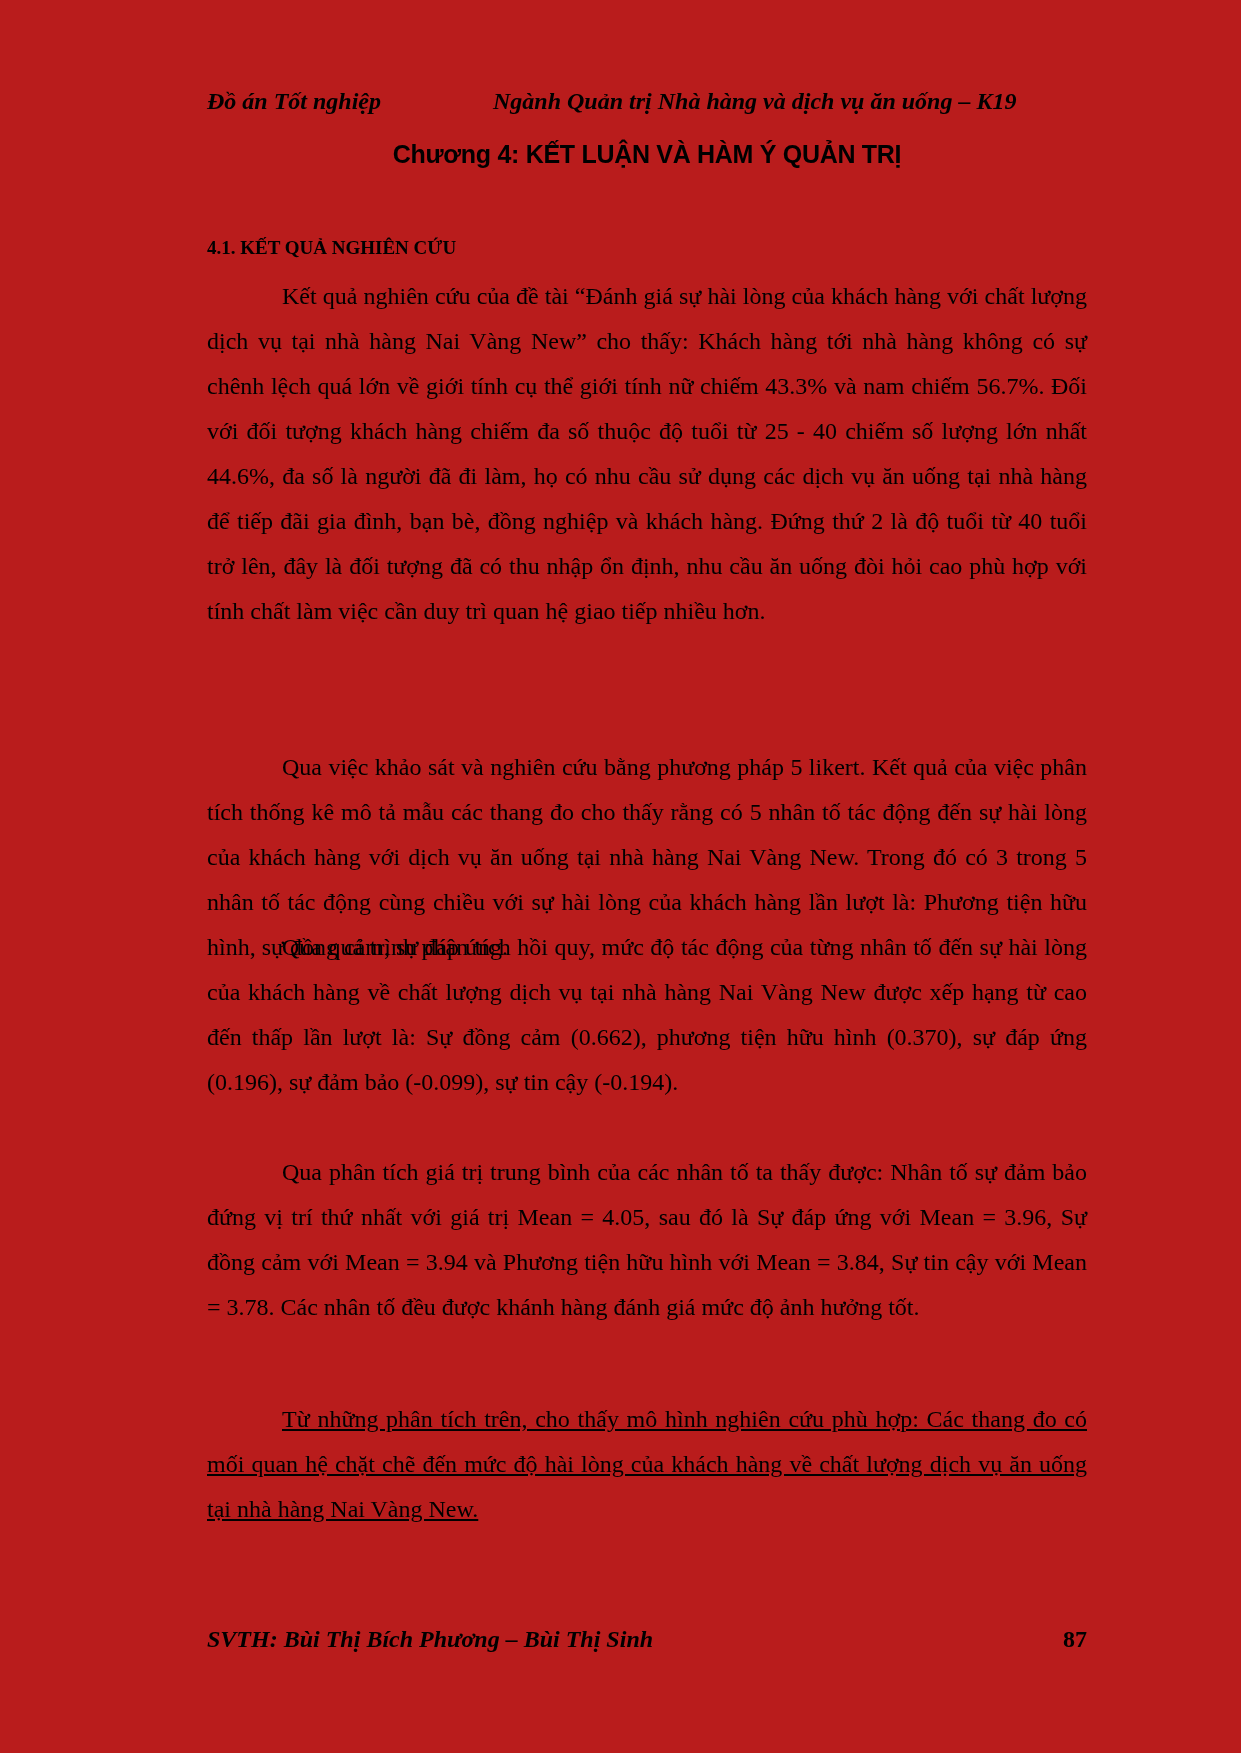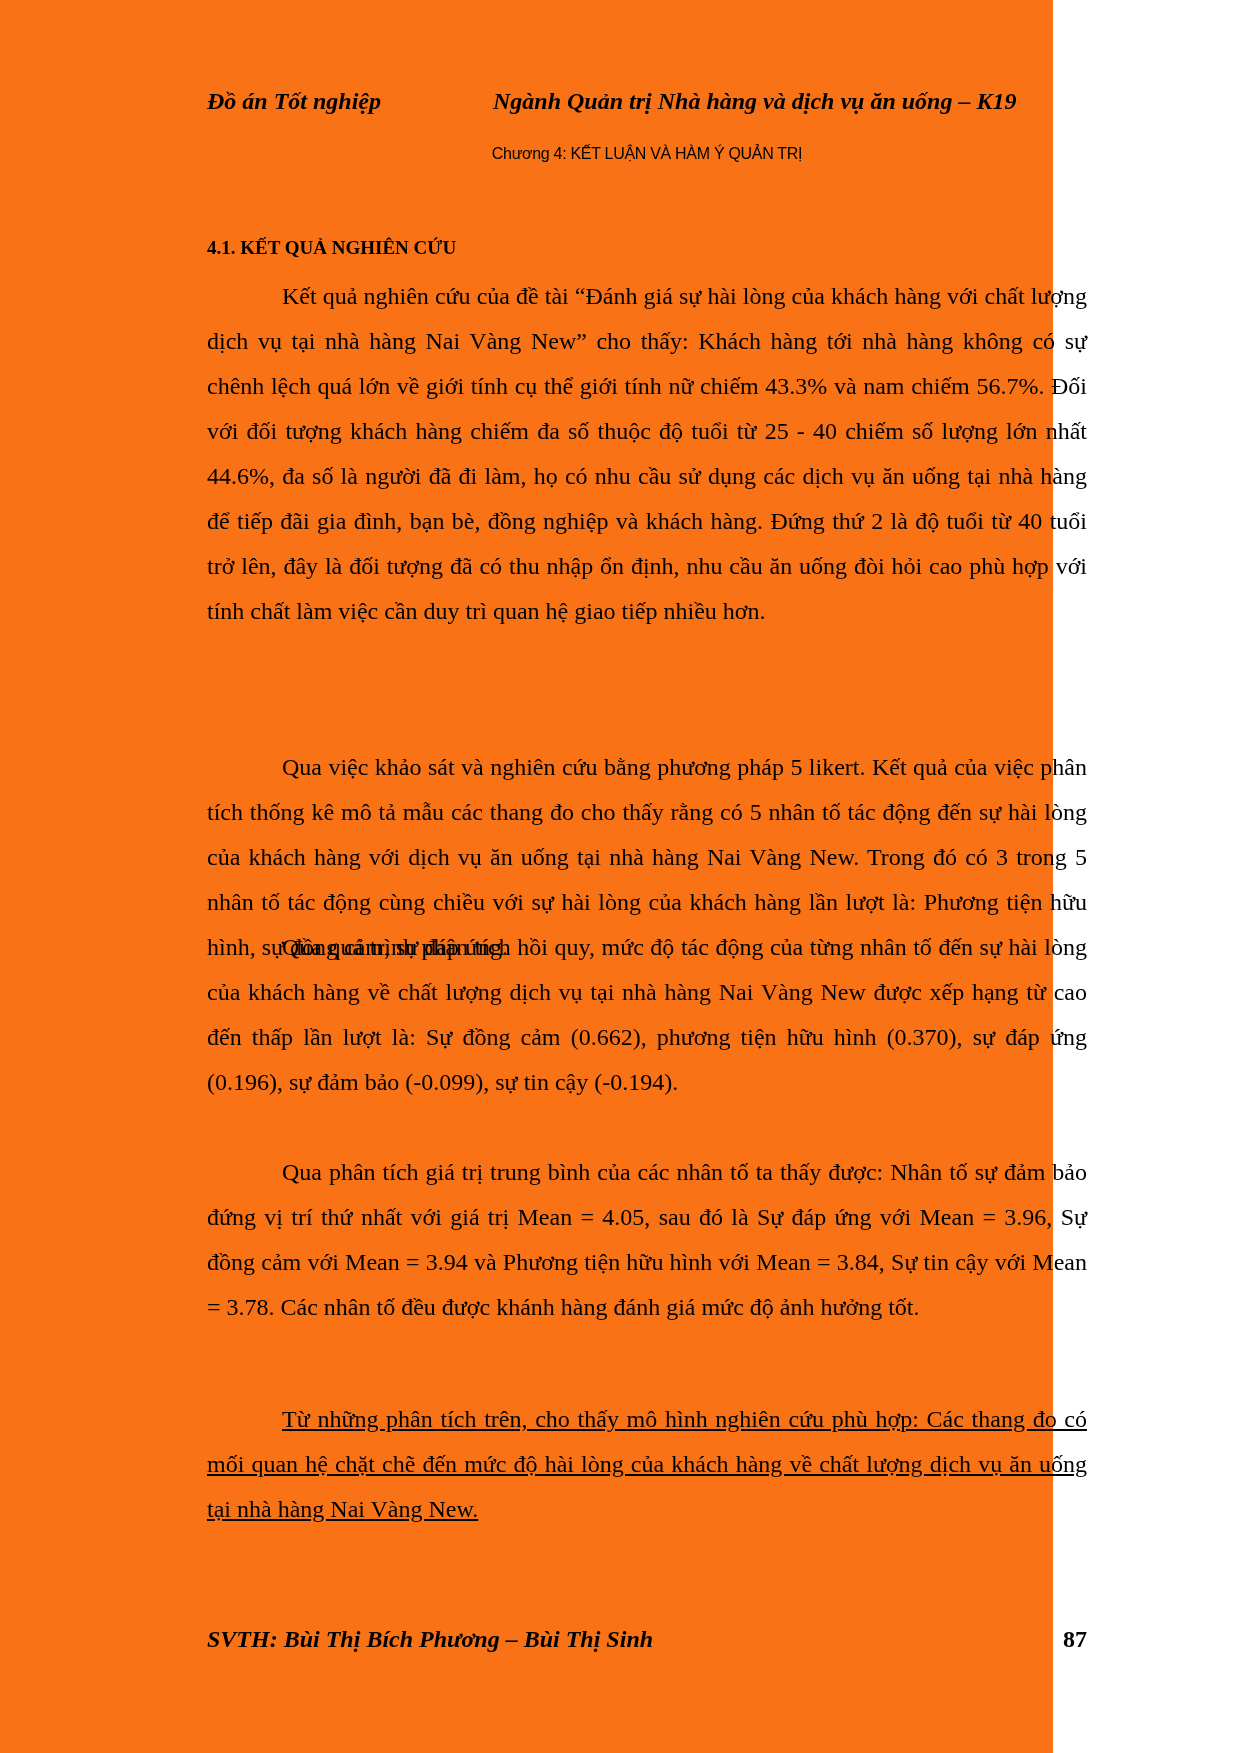--- a/index.html
+++ b/index.html
@@ -1,27 +1,27 @@
 <!DOCTYPE html>
 <html><head>
   <meta charset="utf-8">
   <style>
     html, body { margin: 0; padding: 0; background: #ffffff; }
     body { width: 1241px; height: 1753px; position: relative; overflow: hidden; color: #000; }
-    .page { position: absolute; left: 0; top: 0; width: 1053px; height: 1753px; background: #f97316; }
+    .page { position: absolute; left: 0; top: 0; width: 1241px; height: 1753px; background: #b91c1c; }
     .header {
       position: absolute; left: 207px; top: 86px; width: 880px;
       font-family: "Liberation Serif", serif; font-style: italic; font-weight: bold;
       font-size: 24px; line-height: 30px; white-space: nowrap;
     }
     .header .left { position: absolute; left: 0; top: 0; }
     .header .right { position: absolute; left: 286px; top: 0; }
     .chapter-title {
       position: absolute; left: 207px; top: 138px; width: 880px; text-align: center;
-      font-family: "Liberation Sans", sans-serif; font-weight: normal; font-size: 16px; line-height: 32px;
+      font-family: "Liberation Sans", sans-serif; font-weight: bold; font-size: 25px; line-height: 32px;
       letter-spacing: -0.3px;
     }
     .section-heading {
       position: absolute; left: 207px; top: 233px;
       font-family: "Liberation Serif", serif; font-weight: bold; font-size: 19px; line-height: 30px;
     }
     .body-text {
       position: absolute; left: 207px; width: 880px;
       font-family: "Liberation Serif", serif; font-size: 24px; line-height: 45px;
       text-align: justify;

